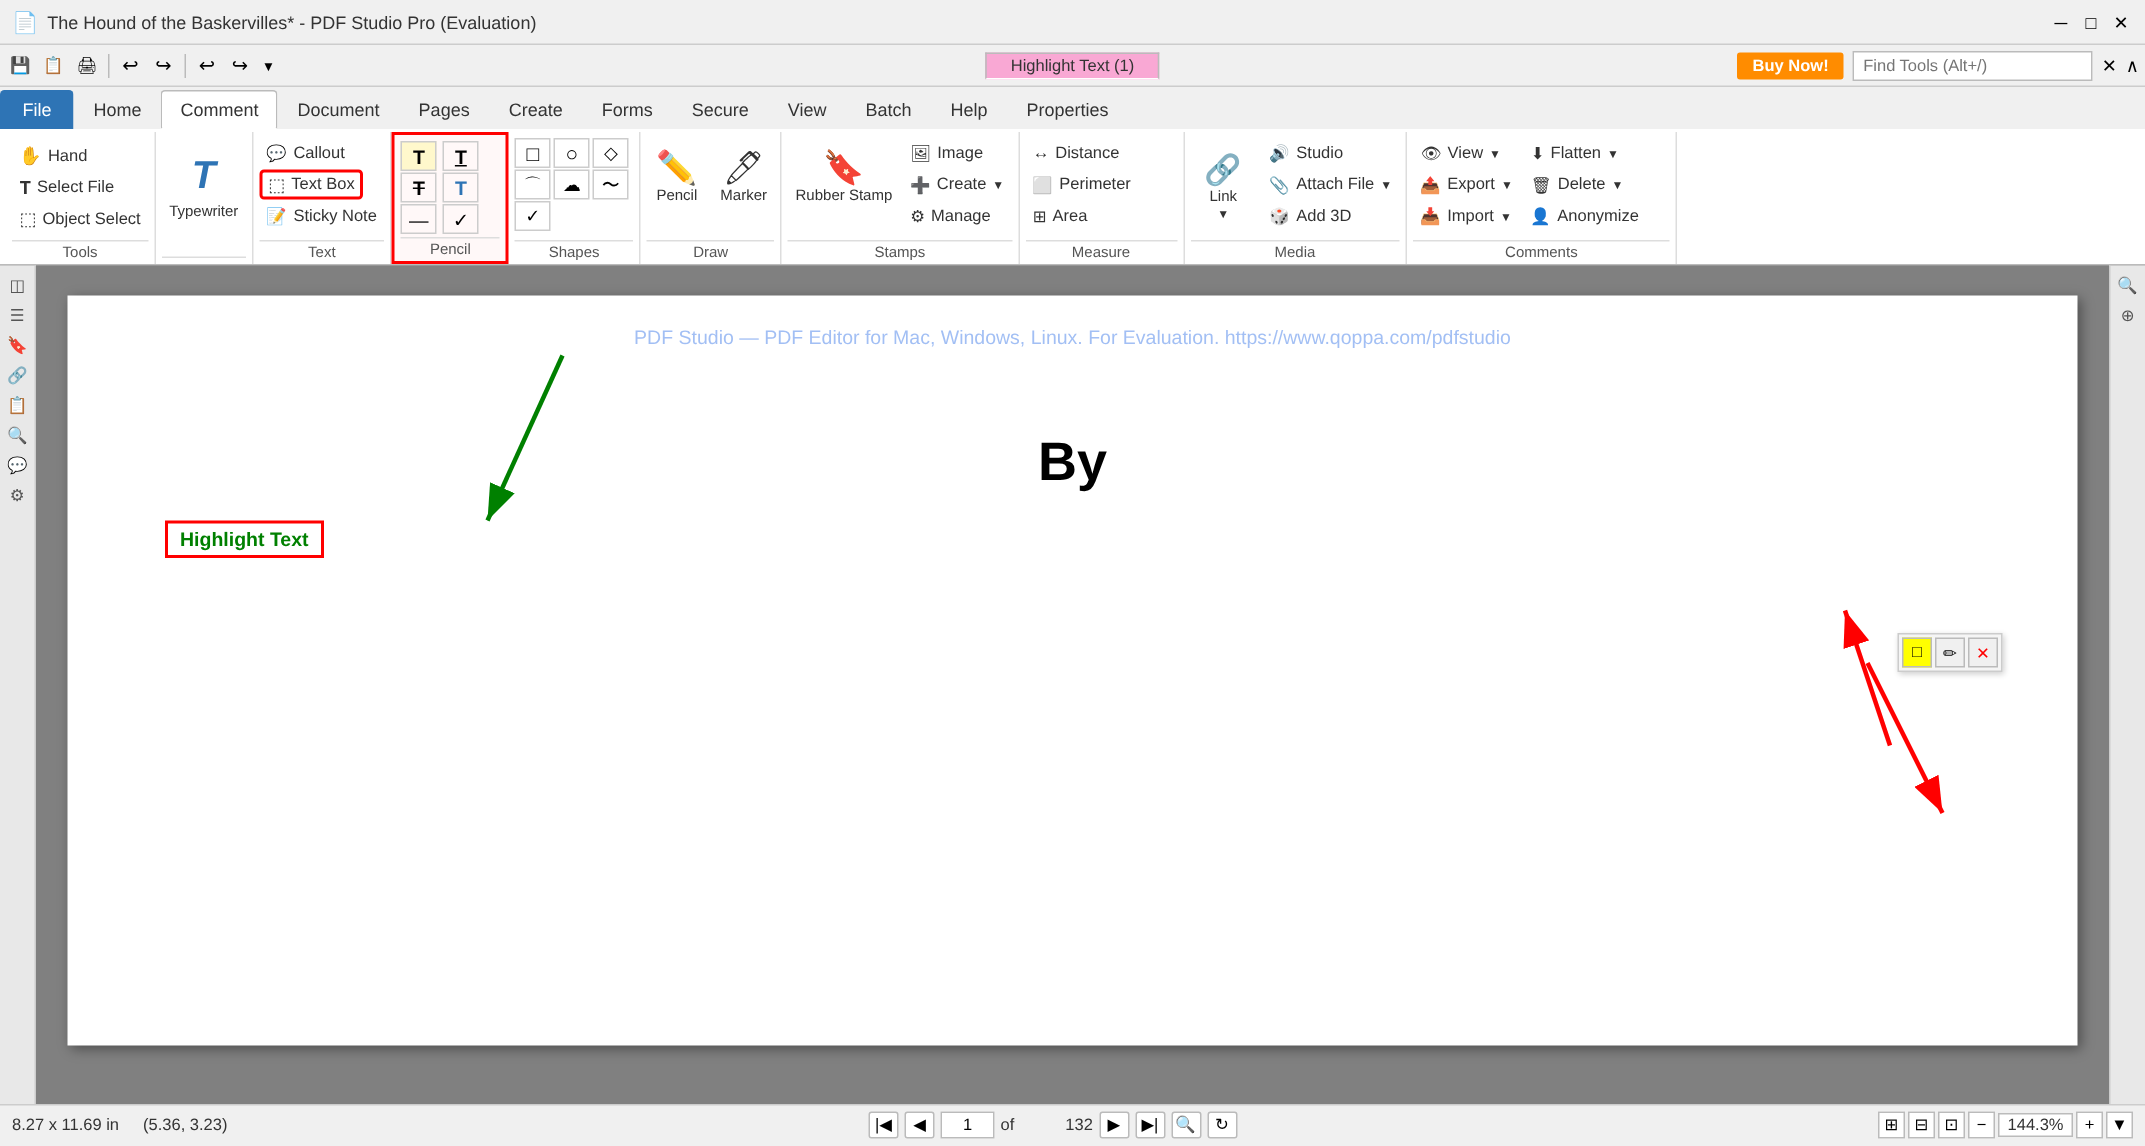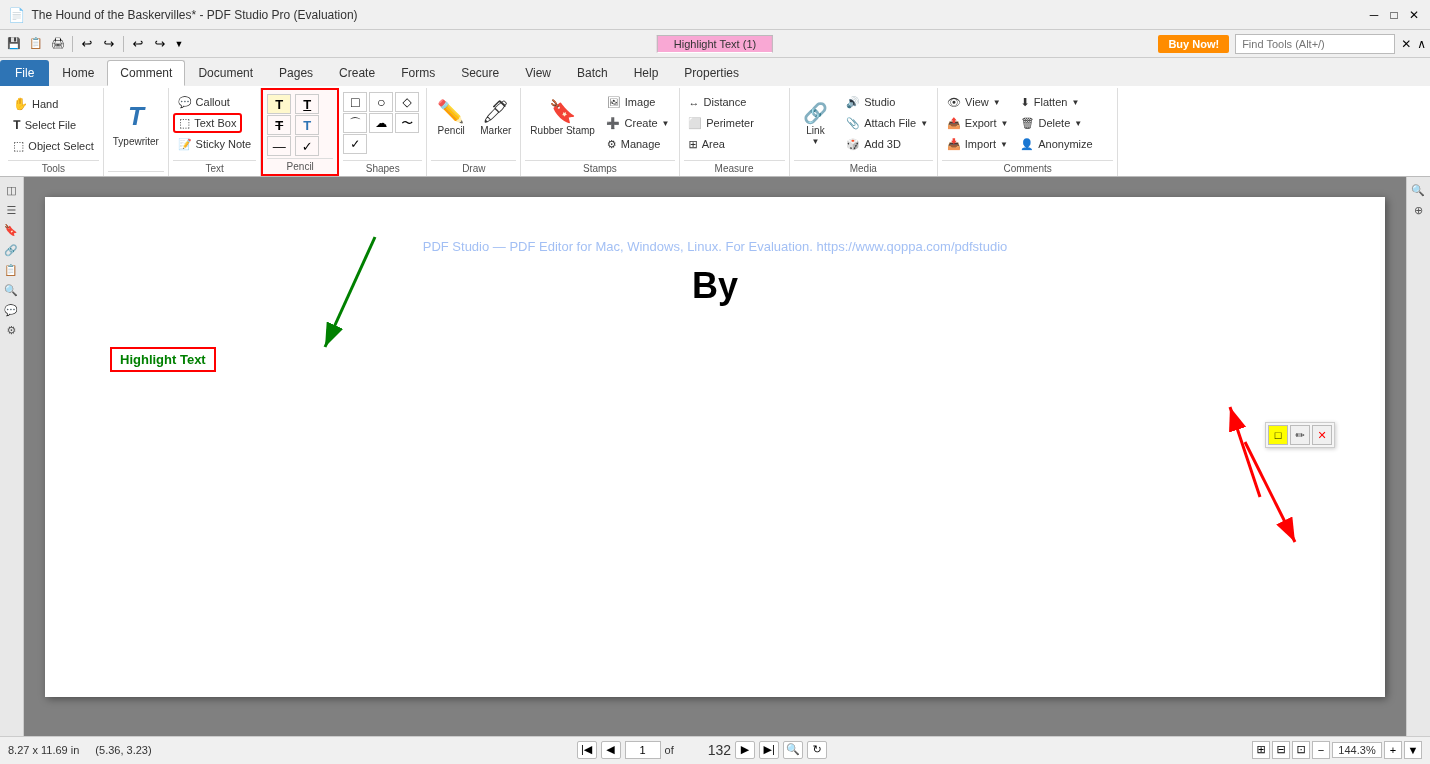--- a/index.html
+++ b/index.html
@@ -180,21 +180,21 @@
       box-shadow: 2px 2px 8px rgba(0,0,0,0.4);
       position: relative;
       padding: 40px 60px;
       display: flex;
       flex-direction: column;
       align-items: center;
     }
 
     .watermark {
       position: absolute;
-      top: 42px;
+      top: 20px;
       left: 50%;
       transform: translateX(-50%);
       font-size: 13px;
       color: rgba(100,149,237,0.6);
       white-space: nowrap;
       text-align: center;
       pointer-events: none;
     }
 
     
@@ -581,21 +581,21 @@
 
       <svg style="position:absolute;top:235px;right:70px;width:100px;height:130px;pointer-events:none;" viewBox="0 0 100 130">
         <defs>
           <marker id="arrowhead-red2" markerWidth="8" markerHeight="6" refX="8" refY="3" orient="auto">
             <polygon points="0 0, 8 3, 0 6" fill="red"></polygon>
           </marker>
         </defs>
         <line x1="30" y1="10" x2="80" y2="110" stroke="red" stroke-width="3" marker-end="url(#arrowhead-red2)"></line>
       </svg>
 
-      <div style="font-size:36px;font-weight:bold;margin-top:28px;">By</div>
+      <div style="font-size:36px;font-weight:bold;margin-top:50px;">By</div>
 
 
       <div style="position:absolute;top:150px;left:65px;border:2px solid red;padding:3px 8px;background:white;z-index:10;">
         <span style="color:green;font-weight:bold;font-size:13px;">Highlight Text</span>
       </div>
 
       <svg style="position:absolute;top:30px;left:250px;width:160px;height:160px;pointer-events:none;" viewBox="0 0 160 160">
         <defs>
           <marker id="arrowhead-green" markerWidth="8" markerHeight="6" refX="8" refY="3" orient="auto">
             <polygon points="0 0, 8 3, 0 6" fill="green"></polygon>
@@ -617,21 +617,21 @@
   <span>8.27 x 11.69 in</span>
   <span>(5.36, 3.23)</span>
 
   <div class="flex-spacer"></div>
 
   <div id="nav-controls">
     <button class="nav-btn">|◀</button>
     <button class="nav-btn">◀</button>
     <input class="nav-input" type="text" value="1" style="">
     <span style="font-size:11px;">of</span>
-    <span style="font-size:14px;margin-left:30px;">132</span>
+    <span style="font-size:11px;margin-left:30px;">132</span>
     <button class="nav-btn">▶</button>
     <button class="nav-btn">▶|</button>
     <button class="nav-btn">🔍</button>
     <button class="nav-btn">↻</button>
   </div>
 
   <div class="flex-spacer"></div>
 
   <div id="zoom-controls">
     <button class="zoom-btn">⊞</button>

